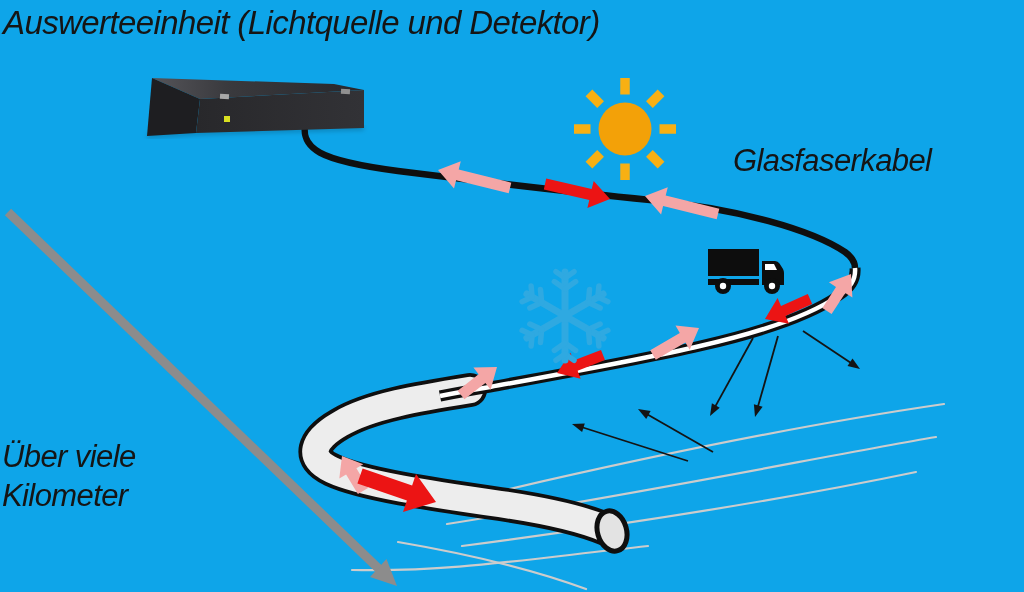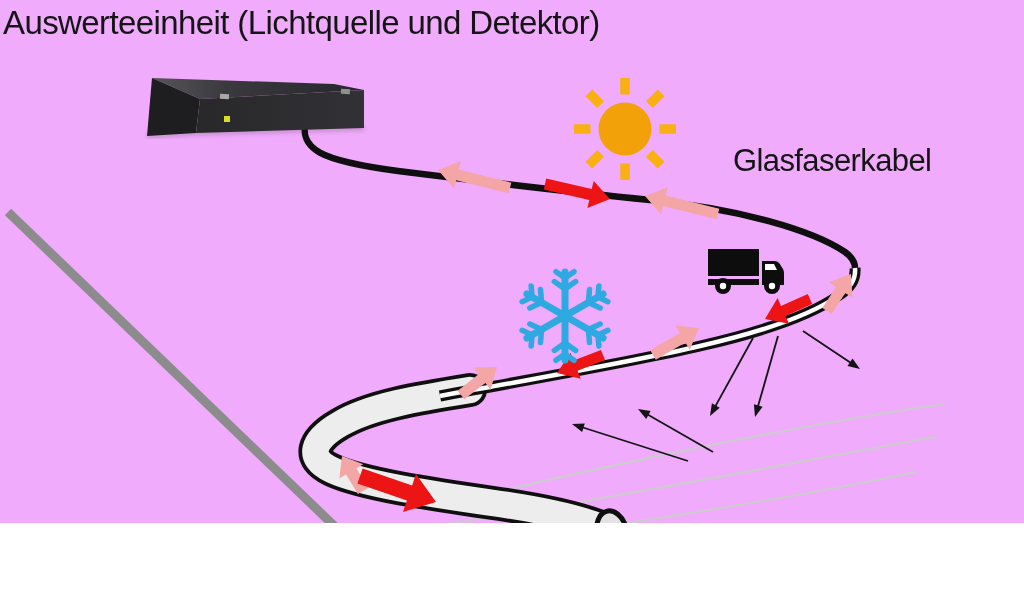--- a/index.html
+++ b/index.html
@@ -1,18 +1,18 @@
 <!DOCTYPE html>
 <html><head>
 <meta charset="utf-8">
 <style>
   html,body{margin:0;padding:0;background:#ffffff;}
   #stage{
-    position:relative;width:1024px;height:523px;background:#f0abfc;
-    overflow:hidden;font-family:"Liberation Sans",sans-serif;
+    position:relative;width:1024px;height:592px;background:#0ea5e9;
+    overflow:hidden;font-family:"Liberation Sans",sans-serif;font-style:italic;
   }
   #scene{position:absolute;left:0;top:0;}
   .label{
     position:absolute;color:#151515;
     font-family:"Liberation Sans",sans-serif;
     letter-spacing:-0.6px;white-space:nowrap;
   }
   .label-title{left:3px;top:4px;font-size:33px;}
   .label-cable{left:733px;top:143px;font-size:31px;}
   .label-distance{left:2px;top:437px;font-size:31px;line-height:39px;}
@@ -158,14 +158,16 @@
         <line x1="713" y1="452" x2="645.8077738581333" y2="413.4764570119964" stroke="#141414" stroke-width="1.8"></line>
         <polygon points="638.0,409.0 650.6,411.1 646.2,418.9" fill="#141414"></polygon>
       </g>
   </svg>
 
   <div class="label label-title">Auswerteeinheit (Lichtquelle und Detektor)</div>
 
   <div class="label label-cable">Glasfaserkabel</div>
 
   <div class="label label-distance">
+    <div>Über viele</div>
+    <div>Kilometer</div>
   </div>
 </div>
 
 </body></html>

